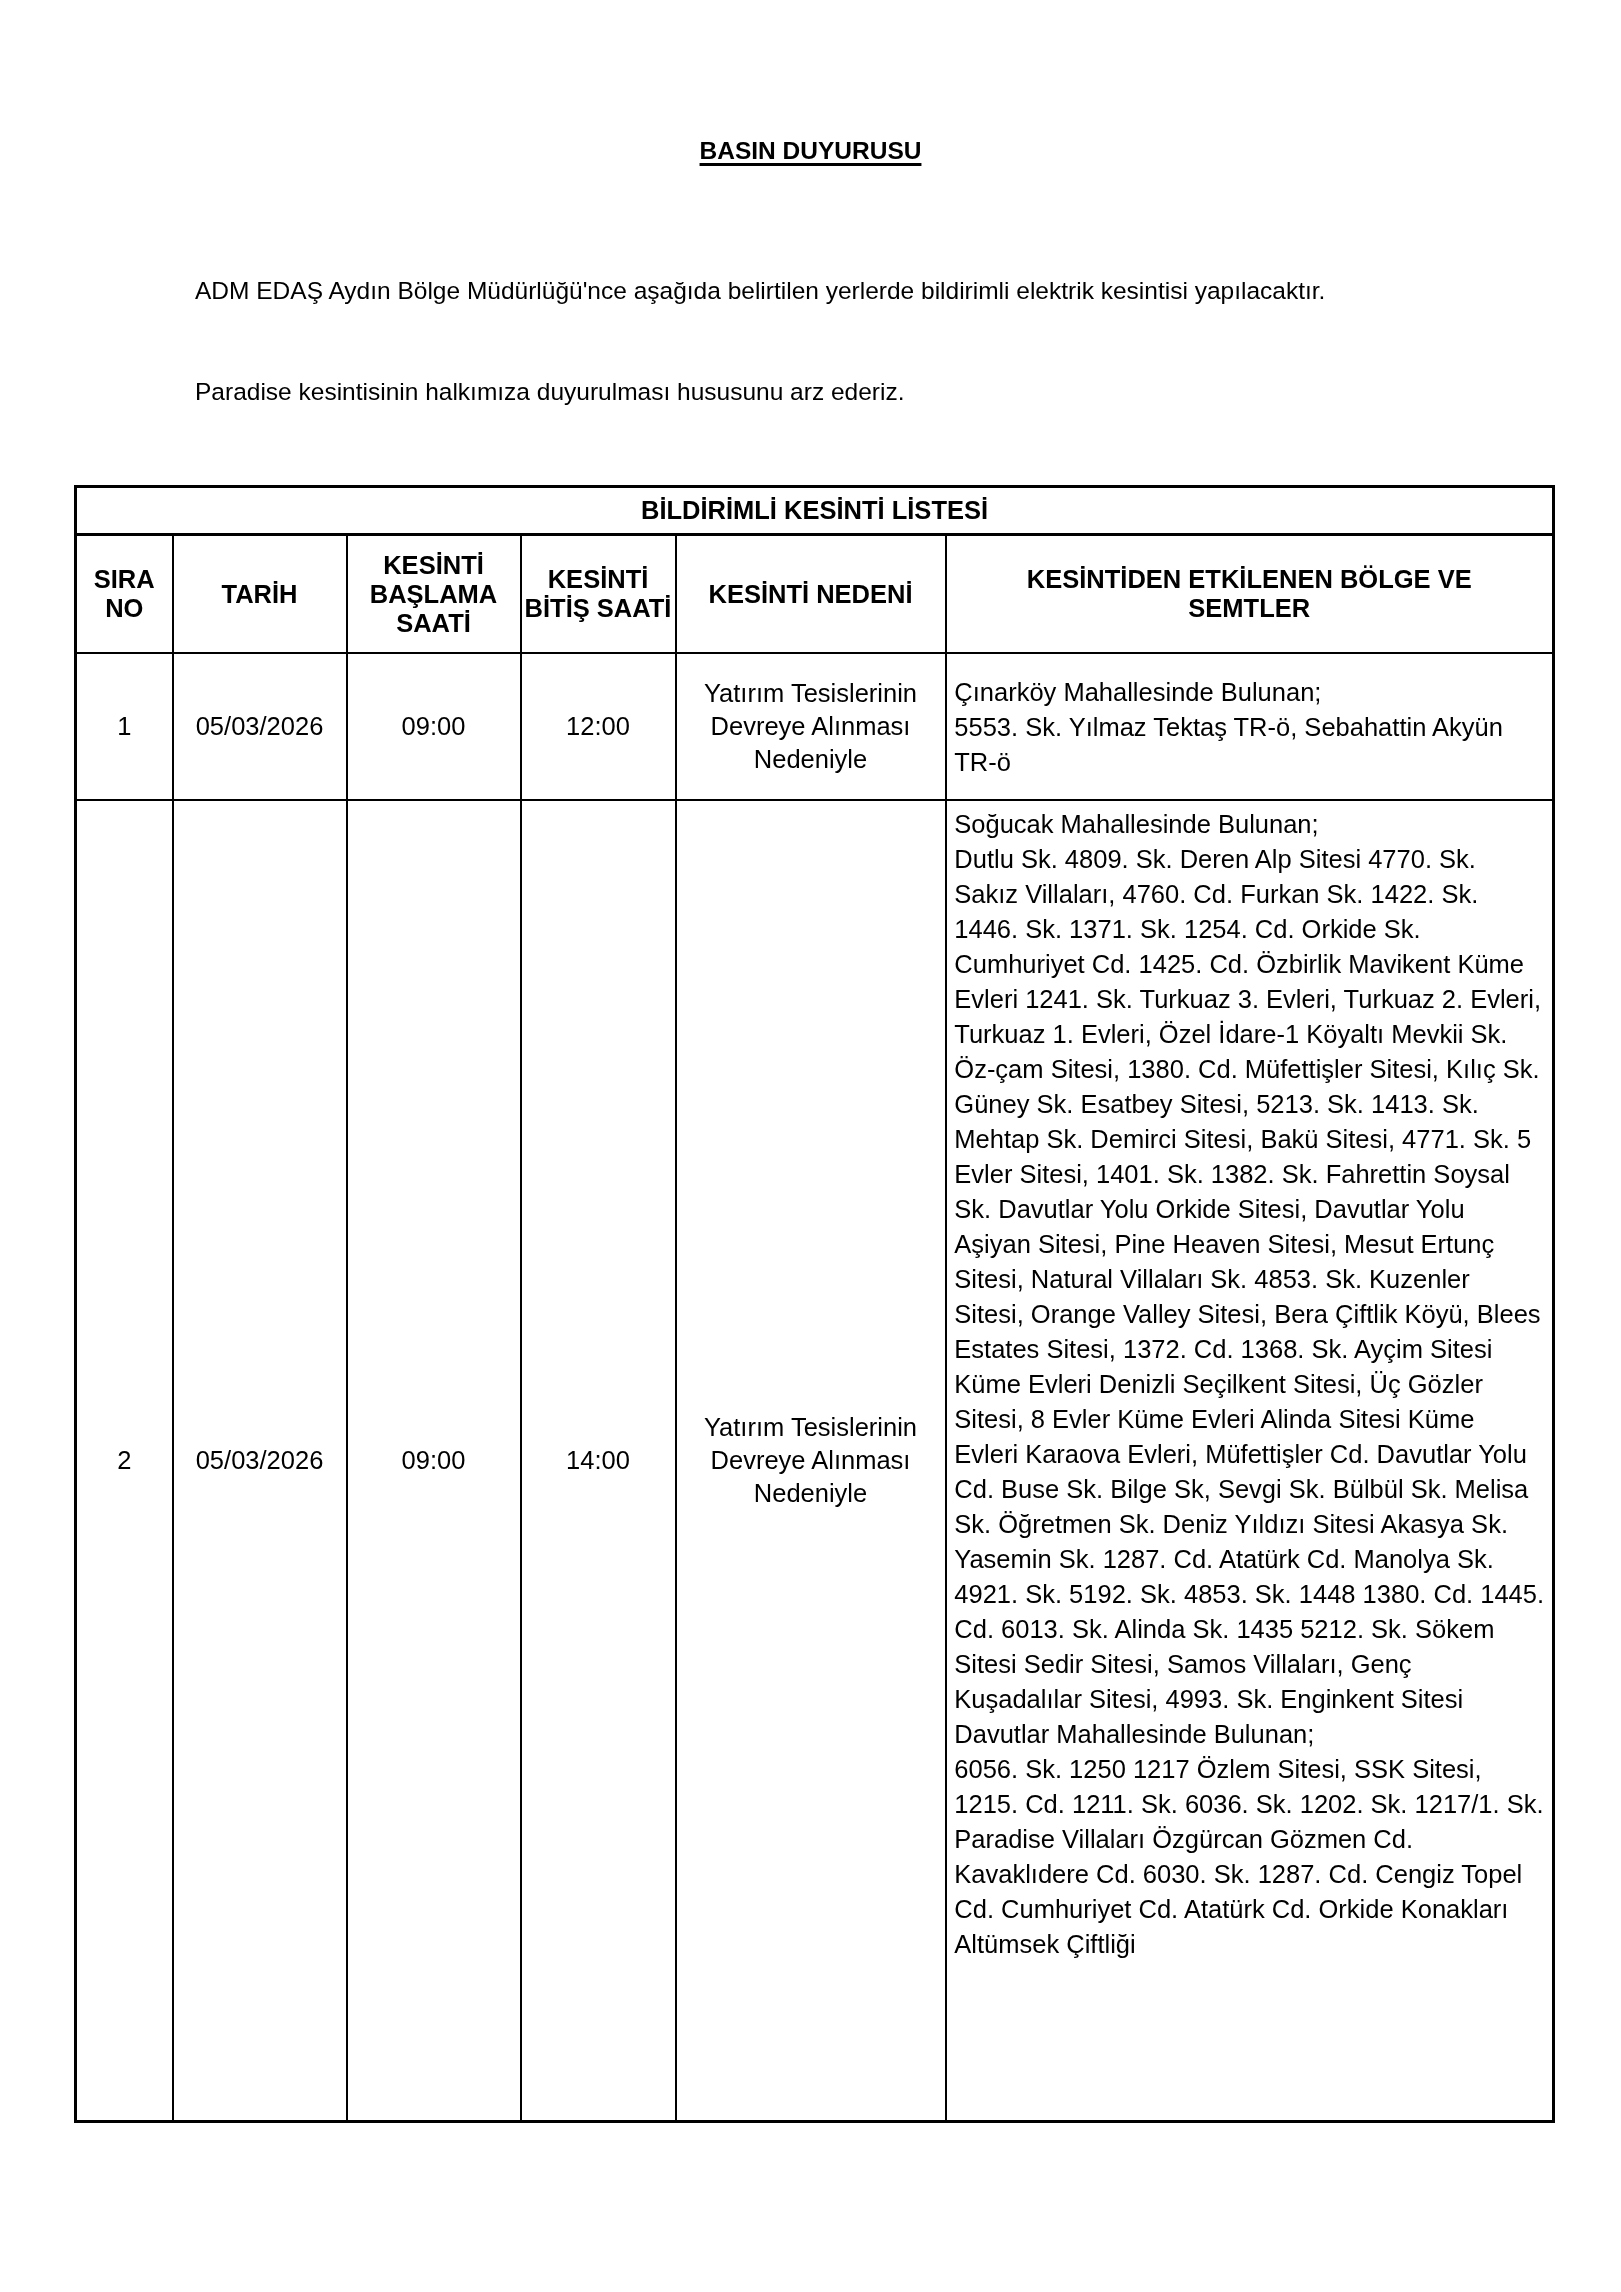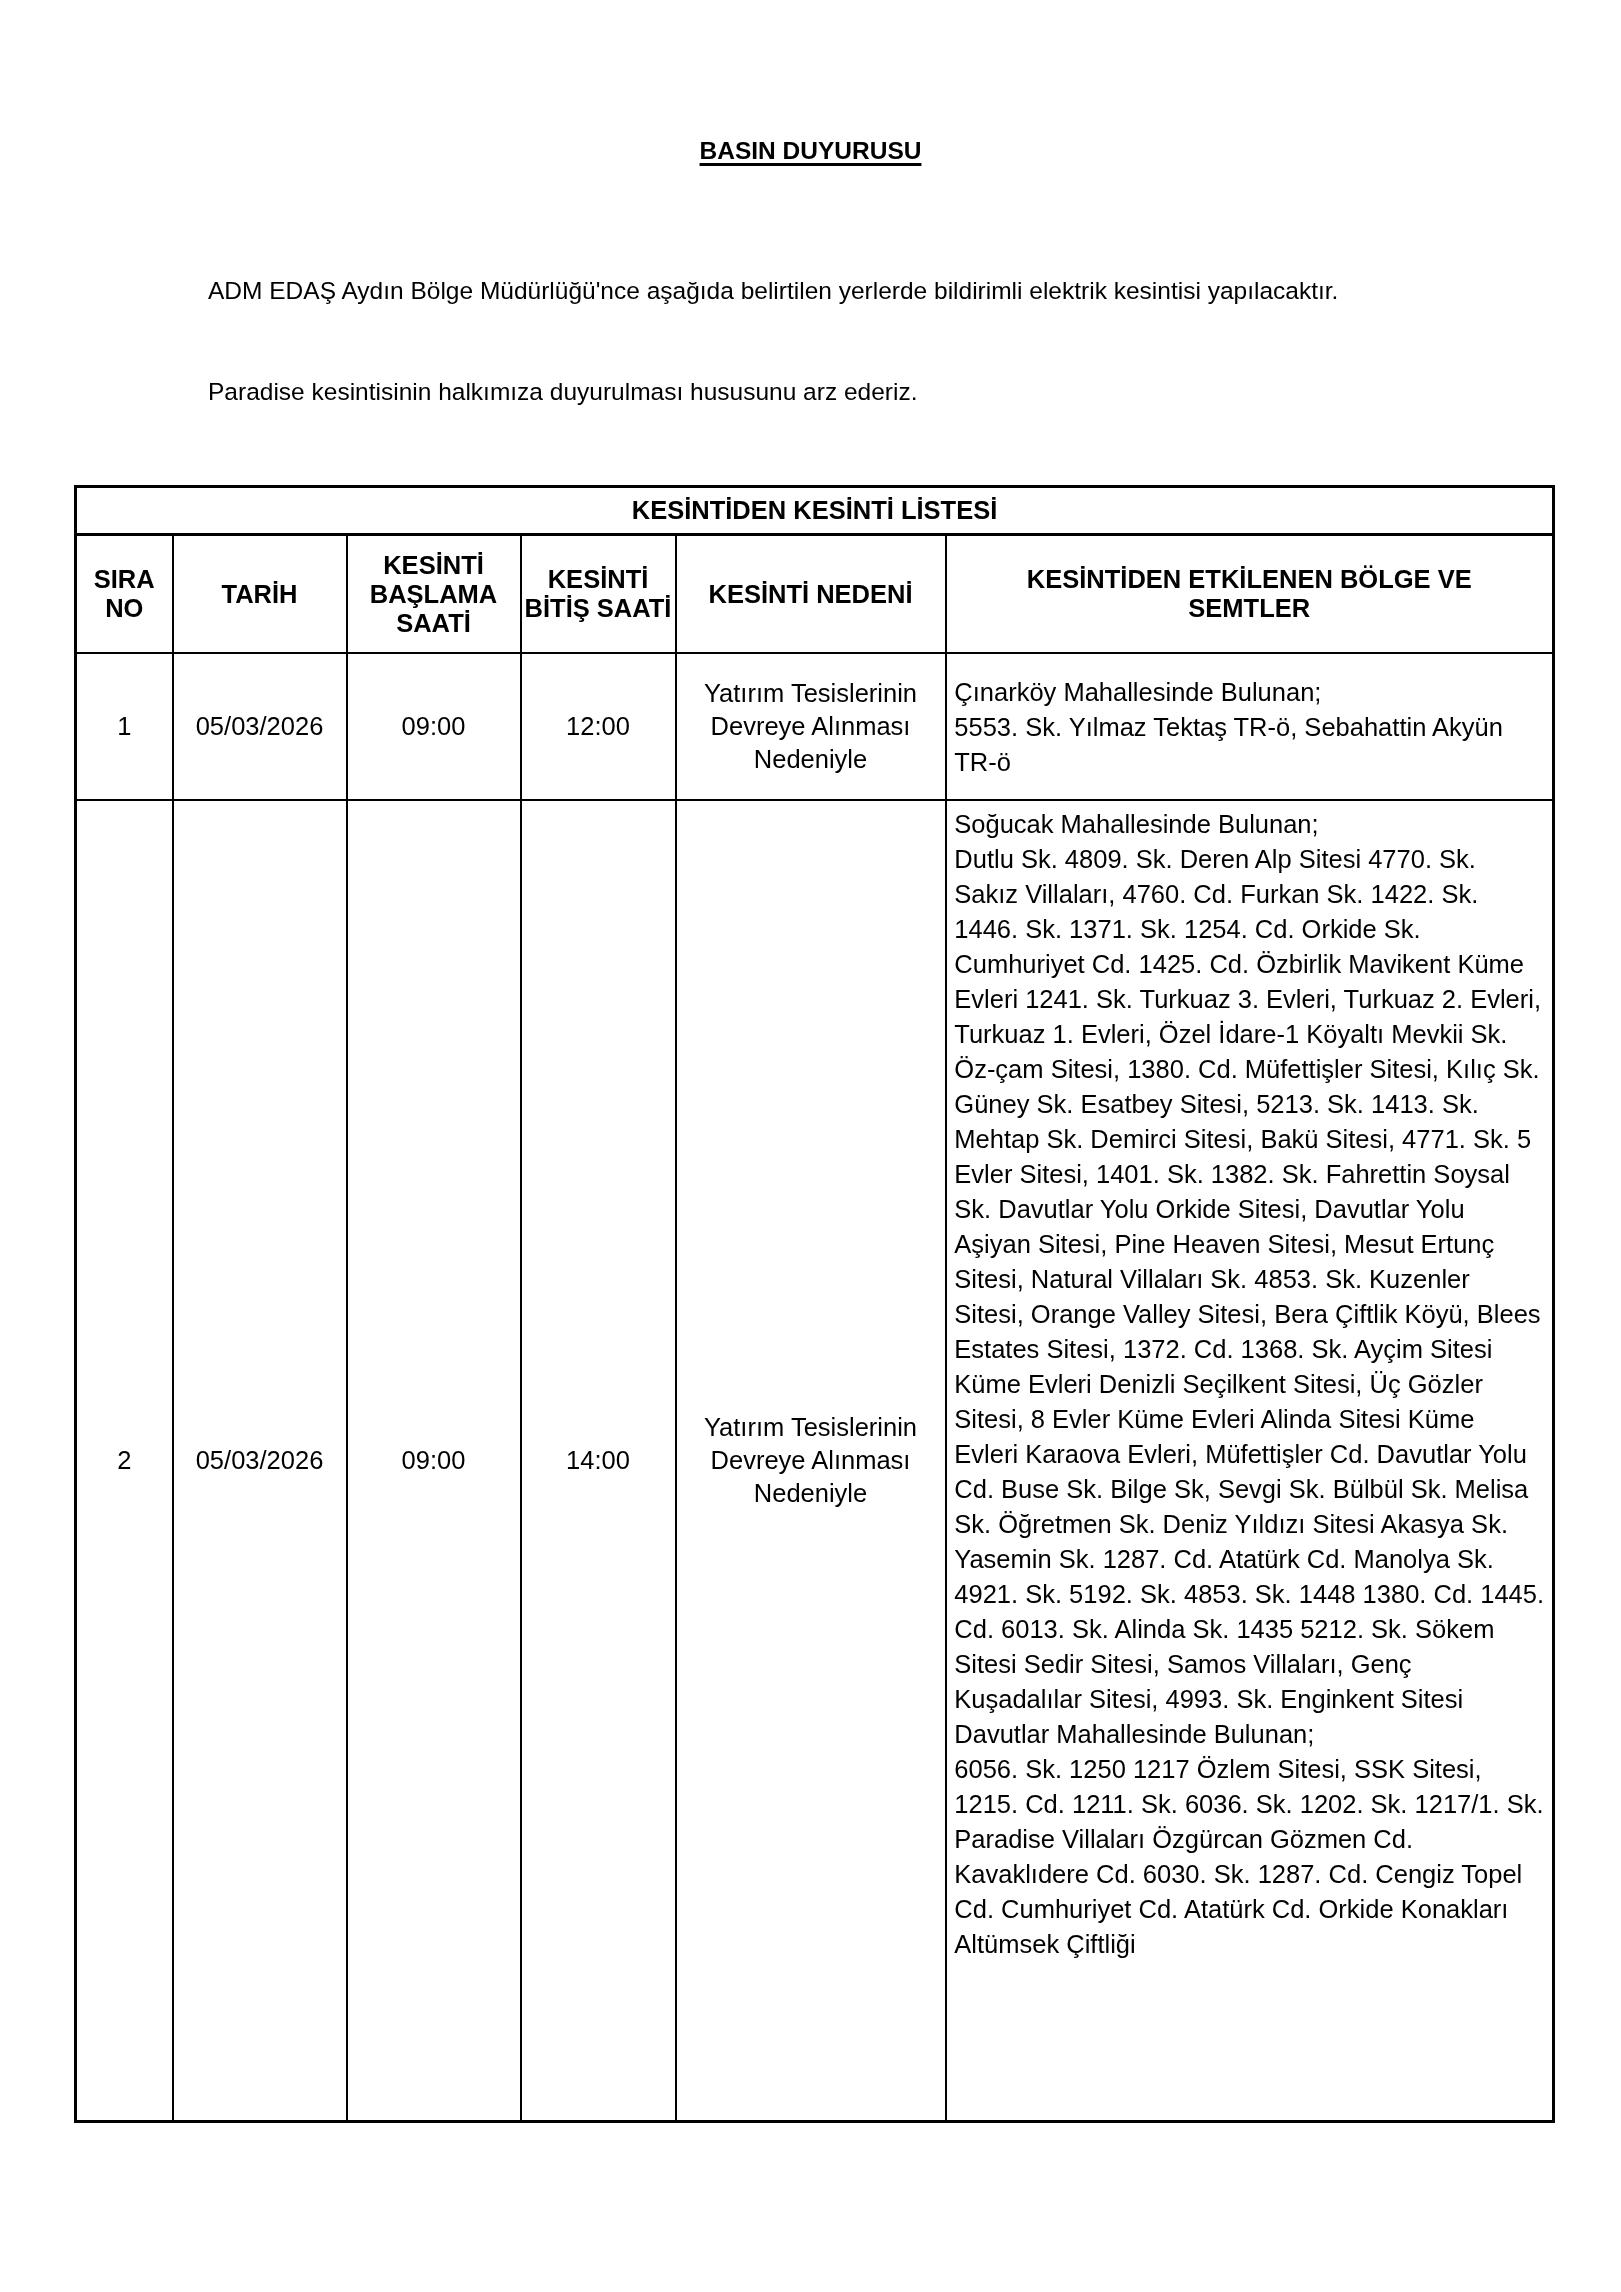--- a/index.html
+++ b/index.html
@@ -22,21 +22,21 @@
       width: 1621px;
       text-align: center;
       font-size: 24.5px;
       font-weight: bold;
       text-decoration: underline;
       text-decoration-thickness: 2.9px;
       text-underline-offset: 3.9px;
     }
     .intro {
       position: absolute;
-      left: 208px;
+      left: 195px;
       width: 1280px;
       font-size: 24.5px;
       line-height: 34px;
       text-align: justify;
       text-align-last: left;
     }
     .intro.p1 { top: 274px; }
     .intro.p2 { top: 375px; }
 
     table.outages {
@@ -101,21 +101,21 @@
   <colgroup>
     <col style="width:97px">
     <col style="width:174px">
     <col style="width:174px">
     <col style="width:155px">
     <col style="width:270px">
     <col style="width:608px">
   </colgroup>
   <tbody>
       <tr>
-    <td colspan="6" class="table-title">KESİNTİDEN KESİNTİ LİSTESİ</td>
+    <td colspan="6" class="table-title">BİLDİRİMLİ KESİNTİ LİSTESİ</td>
   </tr>
   <tr class="hdr">
     <th><span>SIRA NO</span></th>
     <th><span>TARİH</span></th>
     <th><span>KESİNTİ BAŞLAMA SAATİ</span></th>
     <th><span>KESİNTİ BİTİŞ SAATİ</span></th>
     <th><span>KESİNTİ NEDENİ</span></th>
     <th style="padding:8px 59px;"><span>KESİNTİDEN ETKİLENEN BÖLGE VE SEMTLER</span></th>
   </tr>
   <tr class="row1">

